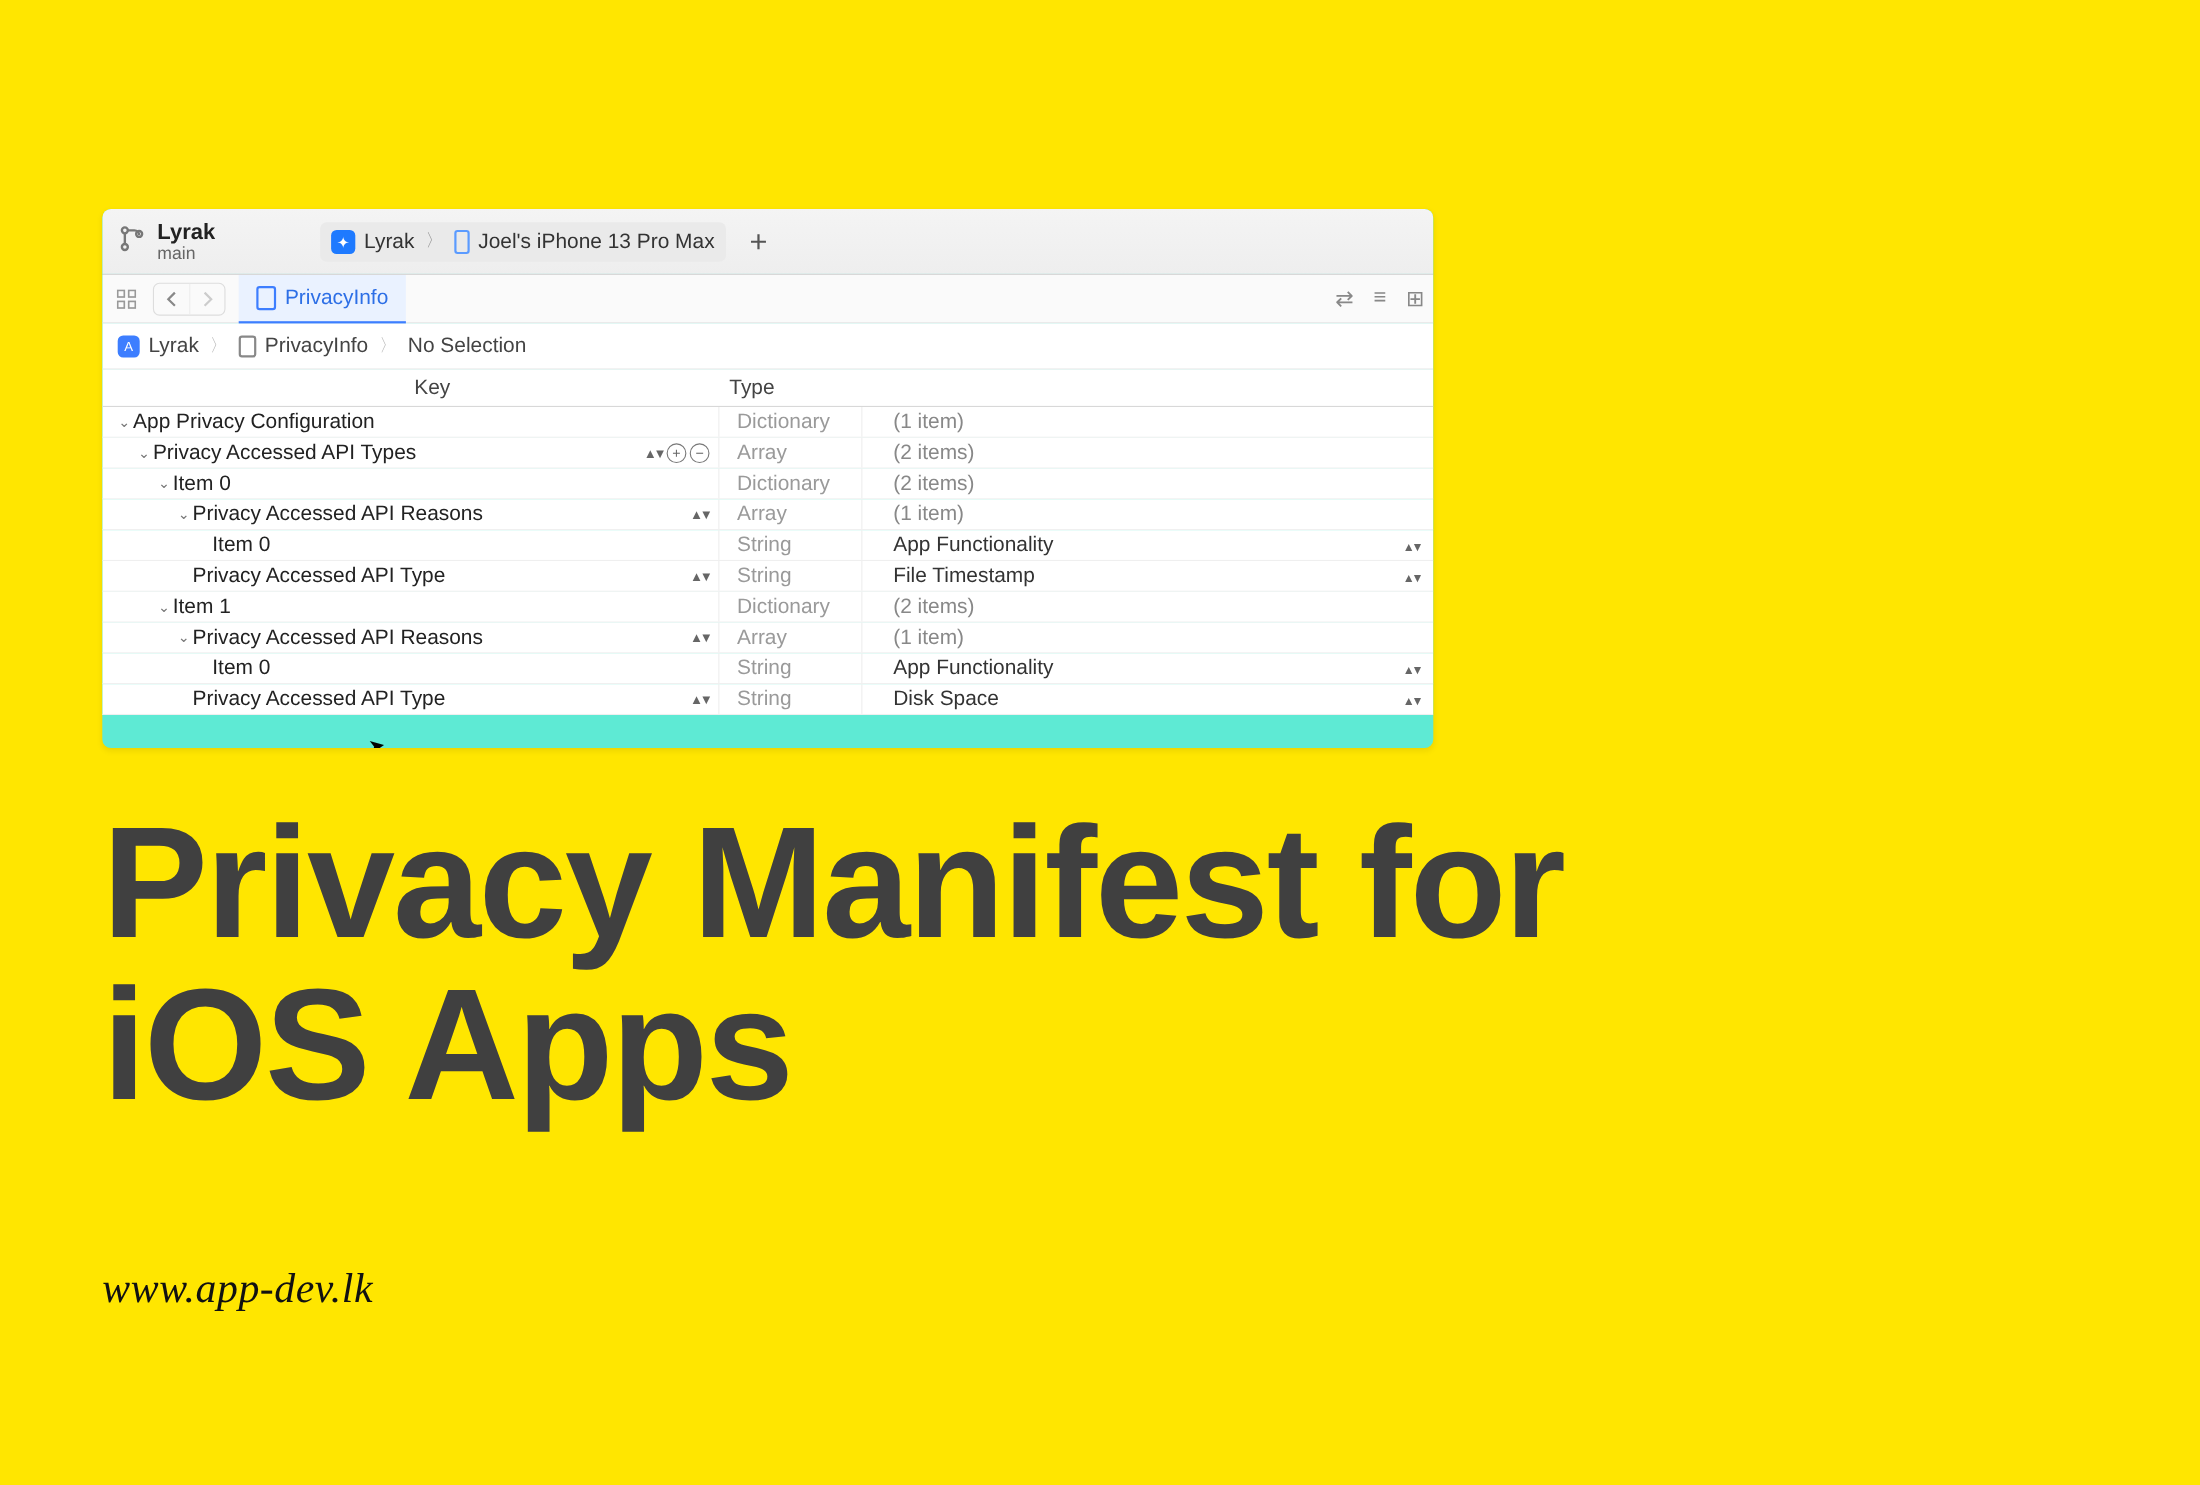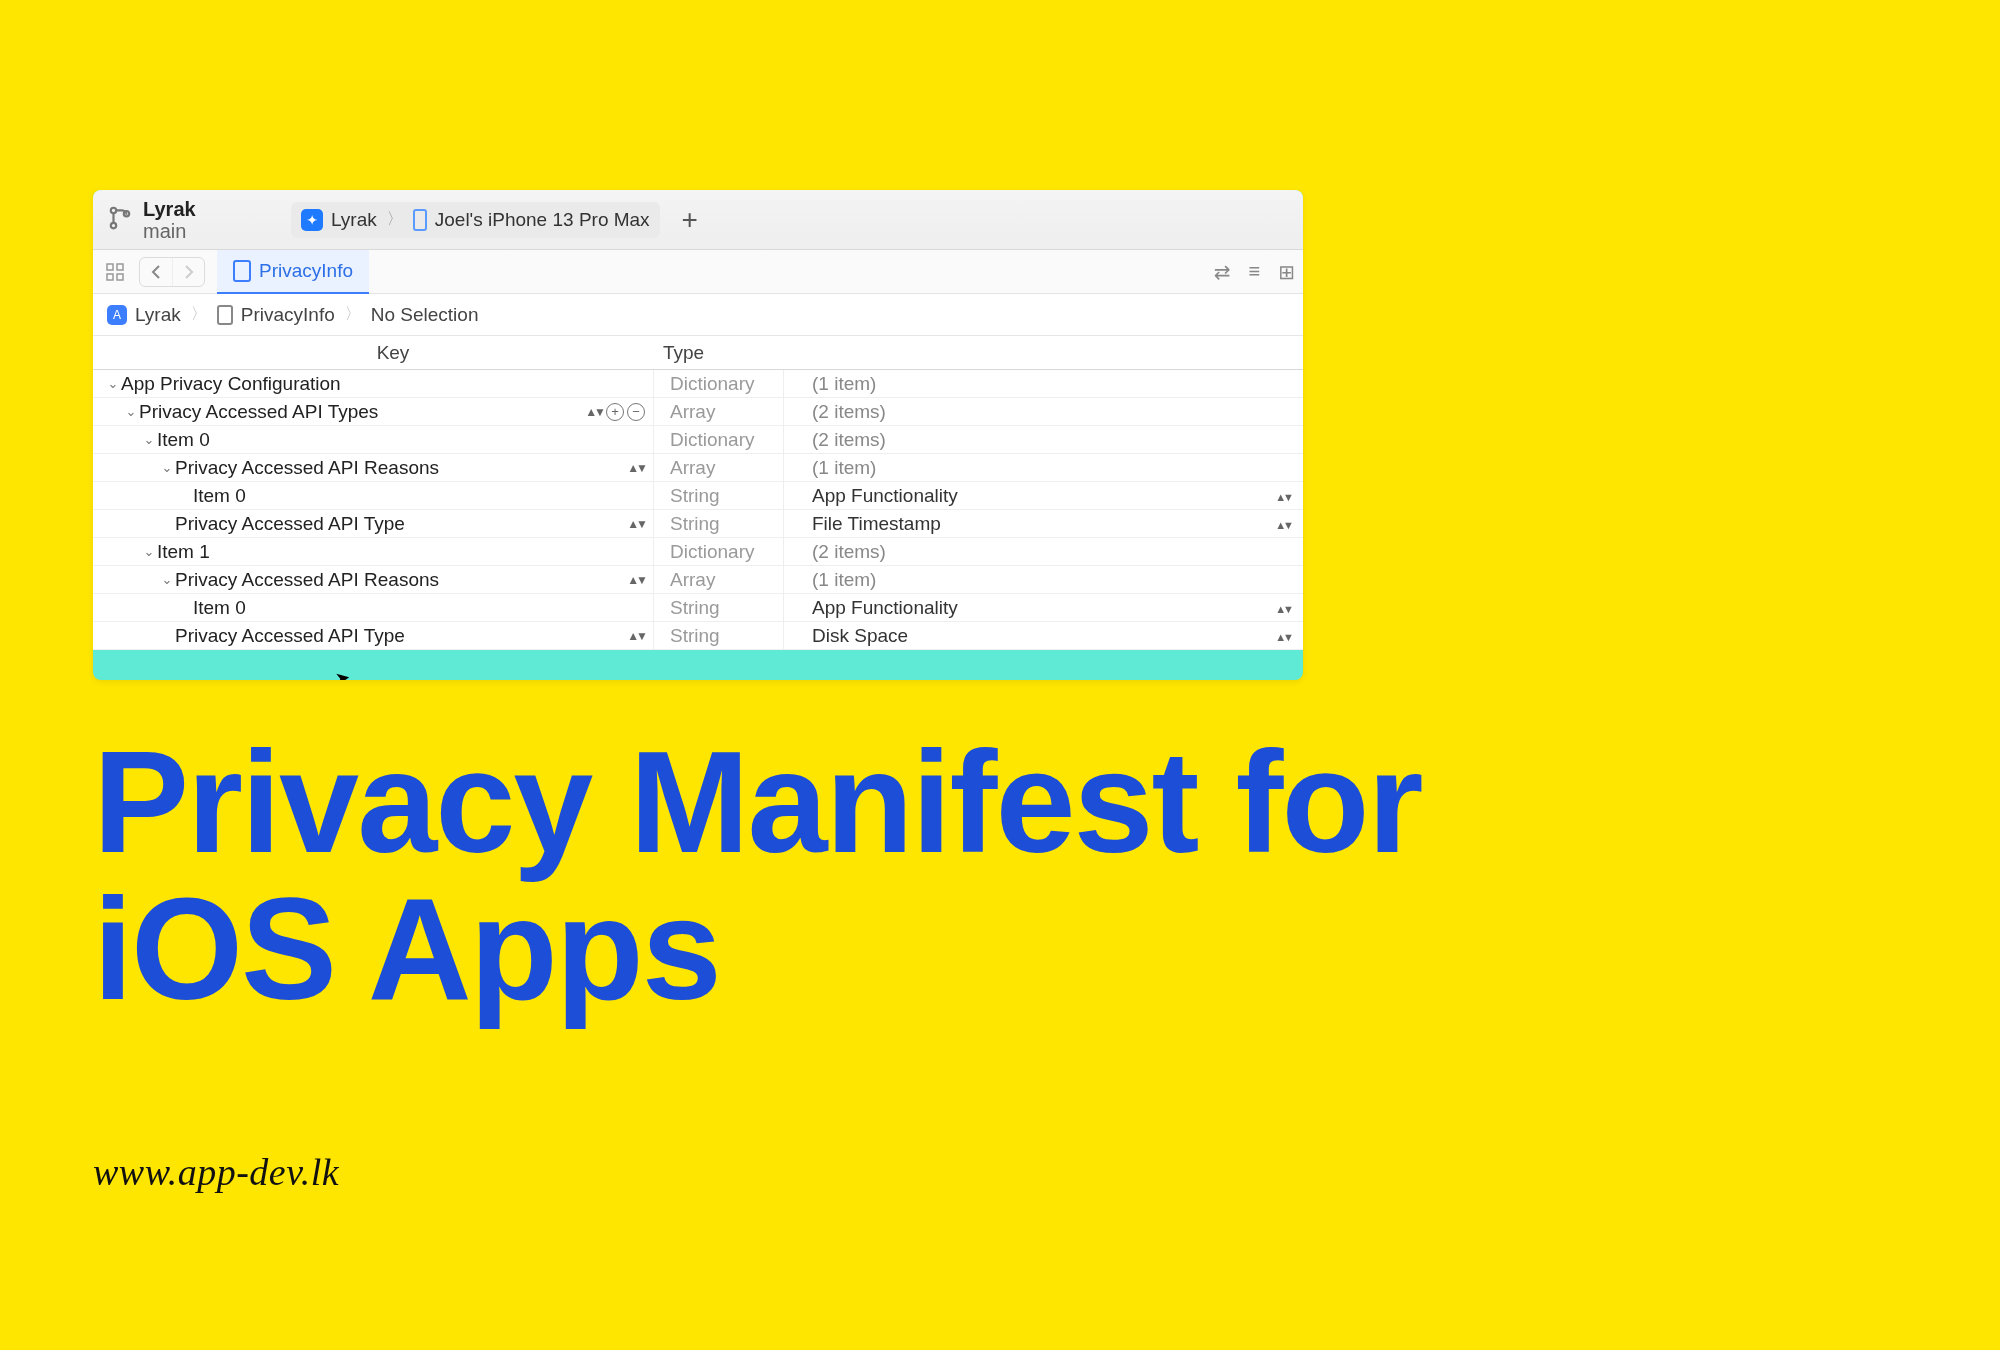--- a/index.html
+++ b/index.html
@@ -31,21 +31,21 @@
   }
   .branch-box {
     display: flex;
     align-items: center;
     gap: 10px;
     min-width: 170px;
   }
   .branch-icon svg { width: 26px; height: 26px; }
   .branch-text { display: flex; flex-direction: column; line-height: 1.1; }
   .branch-name { font-weight: 700; font-size: 20px; color: #222; }
-  .branch-sub  { font-size: 20px; color: #666; }
+  .branch-sub  { font-size: 16px; color: #666; }
   .scheme-row {
     display: flex;
     align-items: center;
     gap: 8px;
     background: #eaeaea;
     border-radius: 6px;
     padding: 4px 10px;
     height: 36px;
   }
   .scheme-badge {
@@ -179,21 +179,21 @@
   }
   
   .headline {
     position: absolute;
     left: 93px;
     top: 730px;
     font-weight: 900;
     font-size: 144px;
     line-height: 1.02;
     letter-spacing: -2px;
-    color: #1d4ed8;
+    color: #404040;
     font-family: Arial Black, Arial, sans-serif;
     max-width: 1700px;
   }
   .site-url {
     position: absolute;
     left: 93px;
     top: 1150px;
     font-size: 38px;
     color: #111;
     font-family: Georgia, "Times New Roman", serif;

